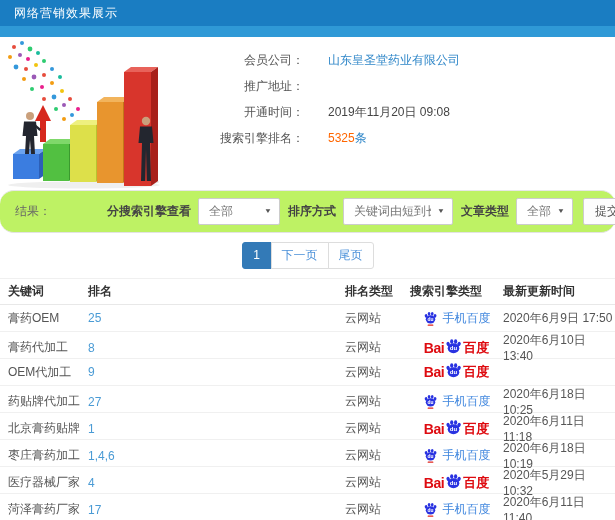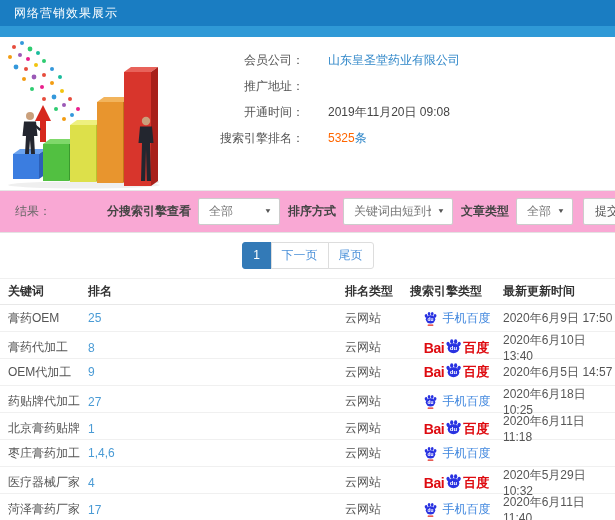--- a/index.html
+++ b/index.html
@@ -17,22 +17,22 @@
   .illustration { width: 186px; height: 153px; flex: none; }
   .info-rows { flex: 1; padding-top: 10px; }
   .info-row { display: flex; align-items: center; height: 26px; }
   .info-label { width: 118px; text-align: right; color: #555; flex: none; }
   .info-value { margin-left: 24px; color: #444; }
   .info-value.link { color: #2e86c8; text-decoration: none; cursor: pointer; }
   .num-orange { color: #ff6600; }
   .suffix-blue { color: #2e86c8; }
 
   
-  .filter-bar { height: 43px; background: #f9a8d4; border-top: 1px solid #e7e7e7; border-bottom: 1px solid #e3e3e3;
-                display: flex; align-items: center; padding-left: 15px; }
+  .filter-bar { height: 43px; background: #bef264; border-top: 1px solid #e7e7e7; border-bottom: 1px solid #e3e3e3;
+                display: flex; align-items: center; padding-left: 15px; border-radius: 14px; }
   .result-label { color: #666; }
   .filter-controls { display: flex; align-items: center; margin-left: auto; margin-right: -16px; }
   .filter-lab { font-weight: bold; color: #444; margin: 0 7px 0 8px; white-space: nowrap; }
   .select { height: 27px; background: #fff; border: 1px solid #ccc; border-radius: 2px; display: flex;
             align-items: center; padding: 0 7px 0 10px; color: #777; cursor: pointer; white-space: nowrap; }
   .select .sel-text { flex: 1; overflow: hidden; }
   .select .arrow { font-size: 8px; color: #555; margin-left: 6px; transform: scaleY(.8); }
   .sel-engine { width: 82px; }
   .sel-sort { width: 110px; }
   .sel-article { width: 57px; }
@@ -275,21 +275,20 @@
             <ellipse cx="4.5" cy="8.5" rx="2.4" ry="3.2" fill="#2932e1" transform="rotate(-20 4.5 8.5)"></ellipse>
             <ellipse cx="9.5" cy="4.8" rx="2.3" ry="3.2" fill="#2932e1"></ellipse>
             <ellipse cx="15" cy="4.8" rx="2.3" ry="3.2" fill="#2932e1"></ellipse>
             <ellipse cx="19.8" cy="8.5" rx="2.4" ry="3.2" fill="#2932e1" transform="rotate(20 19.8 8.5)"></ellipse>
             <text x="12" y="17.5" text-anchor="middle" font-size="8.5" font-weight="bold" fill="#fff" font-family="Liberation Sans, sans-serif">du</text>
           </svg>
           <span class="du-suffix">百度</span>
         </span>
 
       </div>
-      <div class="c-time">2020年6月5日 14:57</div>
     </div>
 
     <div class="trow">
       <div class="c-kw">药贴牌代加工</div>
       <div class="c-rank"><a>27</a></div>
       <div class="c-type">云网站</div>
       <div class="c-engine">
 
         <span class="logo logo-mobile">
           <svg class="paw" viewBox="0 0 24 26">
@@ -341,20 +340,21 @@
             <ellipse cx="4.5" cy="8.5" rx="2.4" ry="3.2" fill="#2932e1" transform="rotate(-20 4.5 8.5)"></ellipse>
             <ellipse cx="9.5" cy="4.8" rx="2.3" ry="3.2" fill="#2932e1"></ellipse>
             <ellipse cx="15" cy="4.8" rx="2.3" ry="3.2" fill="#2932e1"></ellipse>
             <ellipse cx="19.8" cy="8.5" rx="2.4" ry="3.2" fill="#2932e1" transform="rotate(20 19.8 8.5)"></ellipse>
             <text x="12" y="17.5" text-anchor="middle" font-size="8.5" font-weight="bold" fill="#fff" font-family="Liberation Sans, sans-serif">du</text>
             <rect x="7" y="23.5" width="10" height="2" rx="1" fill="#e0261c"></rect>
           </svg>
           <span class="m-text">手机百度</span>
         </span>
       </div>
+      <div class="c-time">2020年6月18日 10:19</div>
     </div>
 
     <div class="trow">
       <div class="c-kw">医疗器械厂家</div>
       <div class="c-rank"><a>4</a></div>
       <div class="c-type">云网站</div>
       <div class="c-engine">
         <span class="logo logo-baidu">
           <span class="bai">Bai</span>
           <svg class="paw" viewBox="0 0 24 24">

